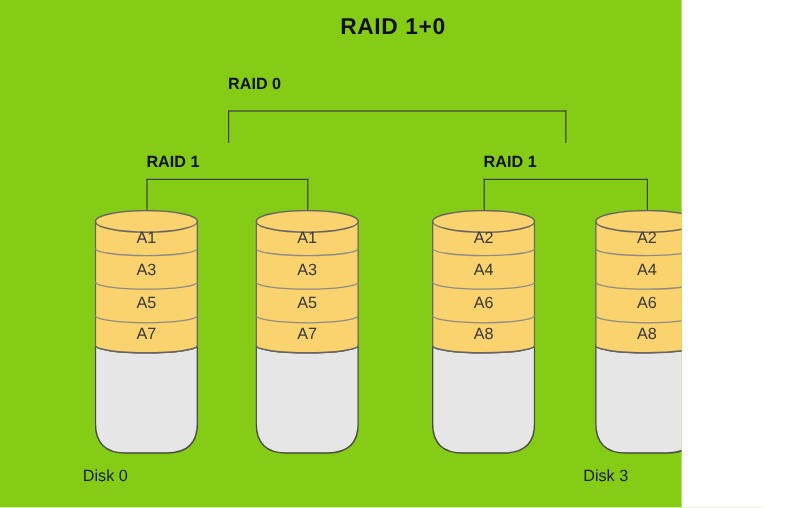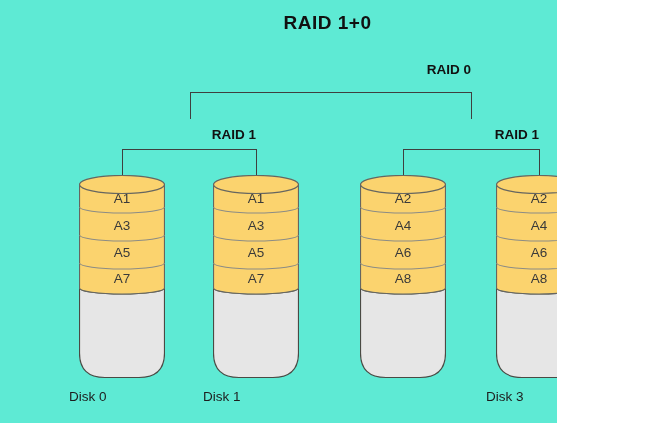--- a/index.html
+++ b/index.html
@@ -1,25 +1,25 @@
 <!DOCTYPE html>
 <html><head>
 <meta charset="utf-8">
 <style>
   html,body{margin:0;padding:0;background:#ffffff;}
   .canvas{
-    position:relative;width:557px;height:423px;background:#5eead4;
-    font-family:"Liberation Sans", sans-serif;overflow:hidden;
+    position:relative;width:557px;height:423px;background:#84cc16;
+    font-family:"Liberation Sans", sans-serif;overflow:hidden;padding-left:11px;
   }
   .title{
     position:absolute;left:0;top:12px;width:655px;text-align:center;
     font-size:19px;font-weight:bold;color:#111;letter-spacing:.5px;
   }
   .lbl{
-    position:absolute;text-align:right;font-size:13.5px;font-weight:bold;color:#111;
+    position:absolute;text-align:left;font-size:13.5px;font-weight:bold;color:#111;
   }
   .bracket{
     position:absolute;border-top:1.5px solid #3f3f3f;
     border-left:1.5px solid #3f3f3f;border-right:1.5px solid #3f3f3f;
   }
   .disk{position:absolute;top:175px;width:86px;height:205px;}
   .disk-label{
     position:absolute;top:389px;width:106px;text-align:left;
     font-size:13.5px;color:#1d1d1d;
   }
@@ -89,16 +89,15 @@
     <path d="M0.5,60 A42.5,6 0 0 0 85.5,60" fill="none" stroke="#8C8C85" stroke-width="1.1"></path>
     <path d="M0.5,88 A42.5,6 0 0 0 85.5,88" fill="none" stroke="#8C8C85" stroke-width="1.1"></path>
     <ellipse cx="43" cy="9.5" rx="42.5" ry="9" fill="#FBD36E" stroke="#666660" stroke-width="1.2"></ellipse>
     <text x="43" y="27.5" text-anchor="middle">A2</text>
     <text x="43" y="54.5" text-anchor="middle">A4</text>
     <text x="43" y="81.5" text-anchor="middle">A6</text>
     <text x="43" y="107.5" text-anchor="middle">A8</text>
   </svg>
 
   <div class="disk-label" style="left:69px;">Disk 0</div>
-  <div class="disk-label" style="left:203px;">Disk 1</div>
   <div class="disk-label" style="left:486px;">Disk 3</div>
 
 </div>
 
 </body></html>

